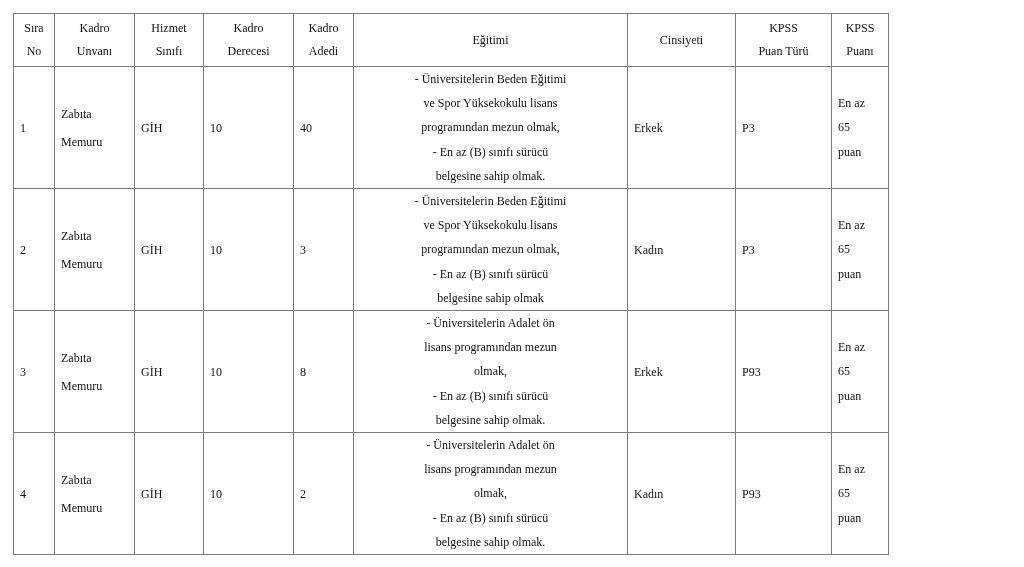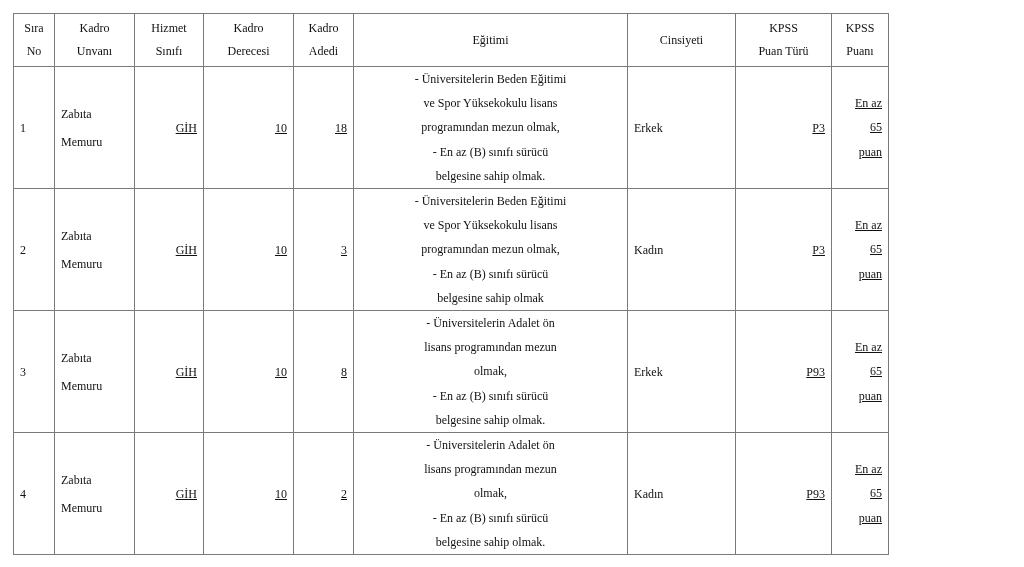--- a/index.html
+++ b/index.html
@@ -12,21 +12,21 @@
     }
     table.kadro td, table.kadro th {
       border: 1.5px solid #7a7a7a;
       padding: 0 6px;
       vertical-align: middle;
       font-weight: normal;
       overflow: hidden;
     }
     thead th { height: 52px; text-align: center; }
     tbody td { height: 120px; }
-    .c { text-align: right; text-decoration: underline; }
+    .c { text-align: left; }
     .l { text-align: left; }
     .nit { text-align: center; white-space: pre-line; line-height: 24.2px; padding: 0 8px; }
     .col-sira { width: 41px; }
     .col-unvan { width: 80px; }
     .col-sinif { width: 69px; }
     .col-derece { width: 90px; }
     .col-adet { width: 60px; }
     .col-nitelik { width: 274px; }
     .col-cins { width: 108px; }
     .col-puanturu { width: 96px; }
@@ -67,21 +67,21 @@
 Puanı</th>
     </tr>
   </thead>
   <tbody>
     <tr>
       <td class="l">1</td>
       <td class="l ml">Zabıta
 Memuru</td>
       <td class="c">GİH</td>
       <td class="c">10</td>
-      <td class="c">18</td>
+      <td class="c">40</td>
       <td class="nit">- Üniversitelerin Beden Eğitimi
 ve Spor Yüksekokulu lisans
 programından mezun olmak,
 - En az (B) sınıfı sürücü
 belgesine sahip olmak.</td>
       <td class="l">Erkek</td>
       <td class="c">P3</td>
       <td class="c ml">En az
 65
 puan</td>

